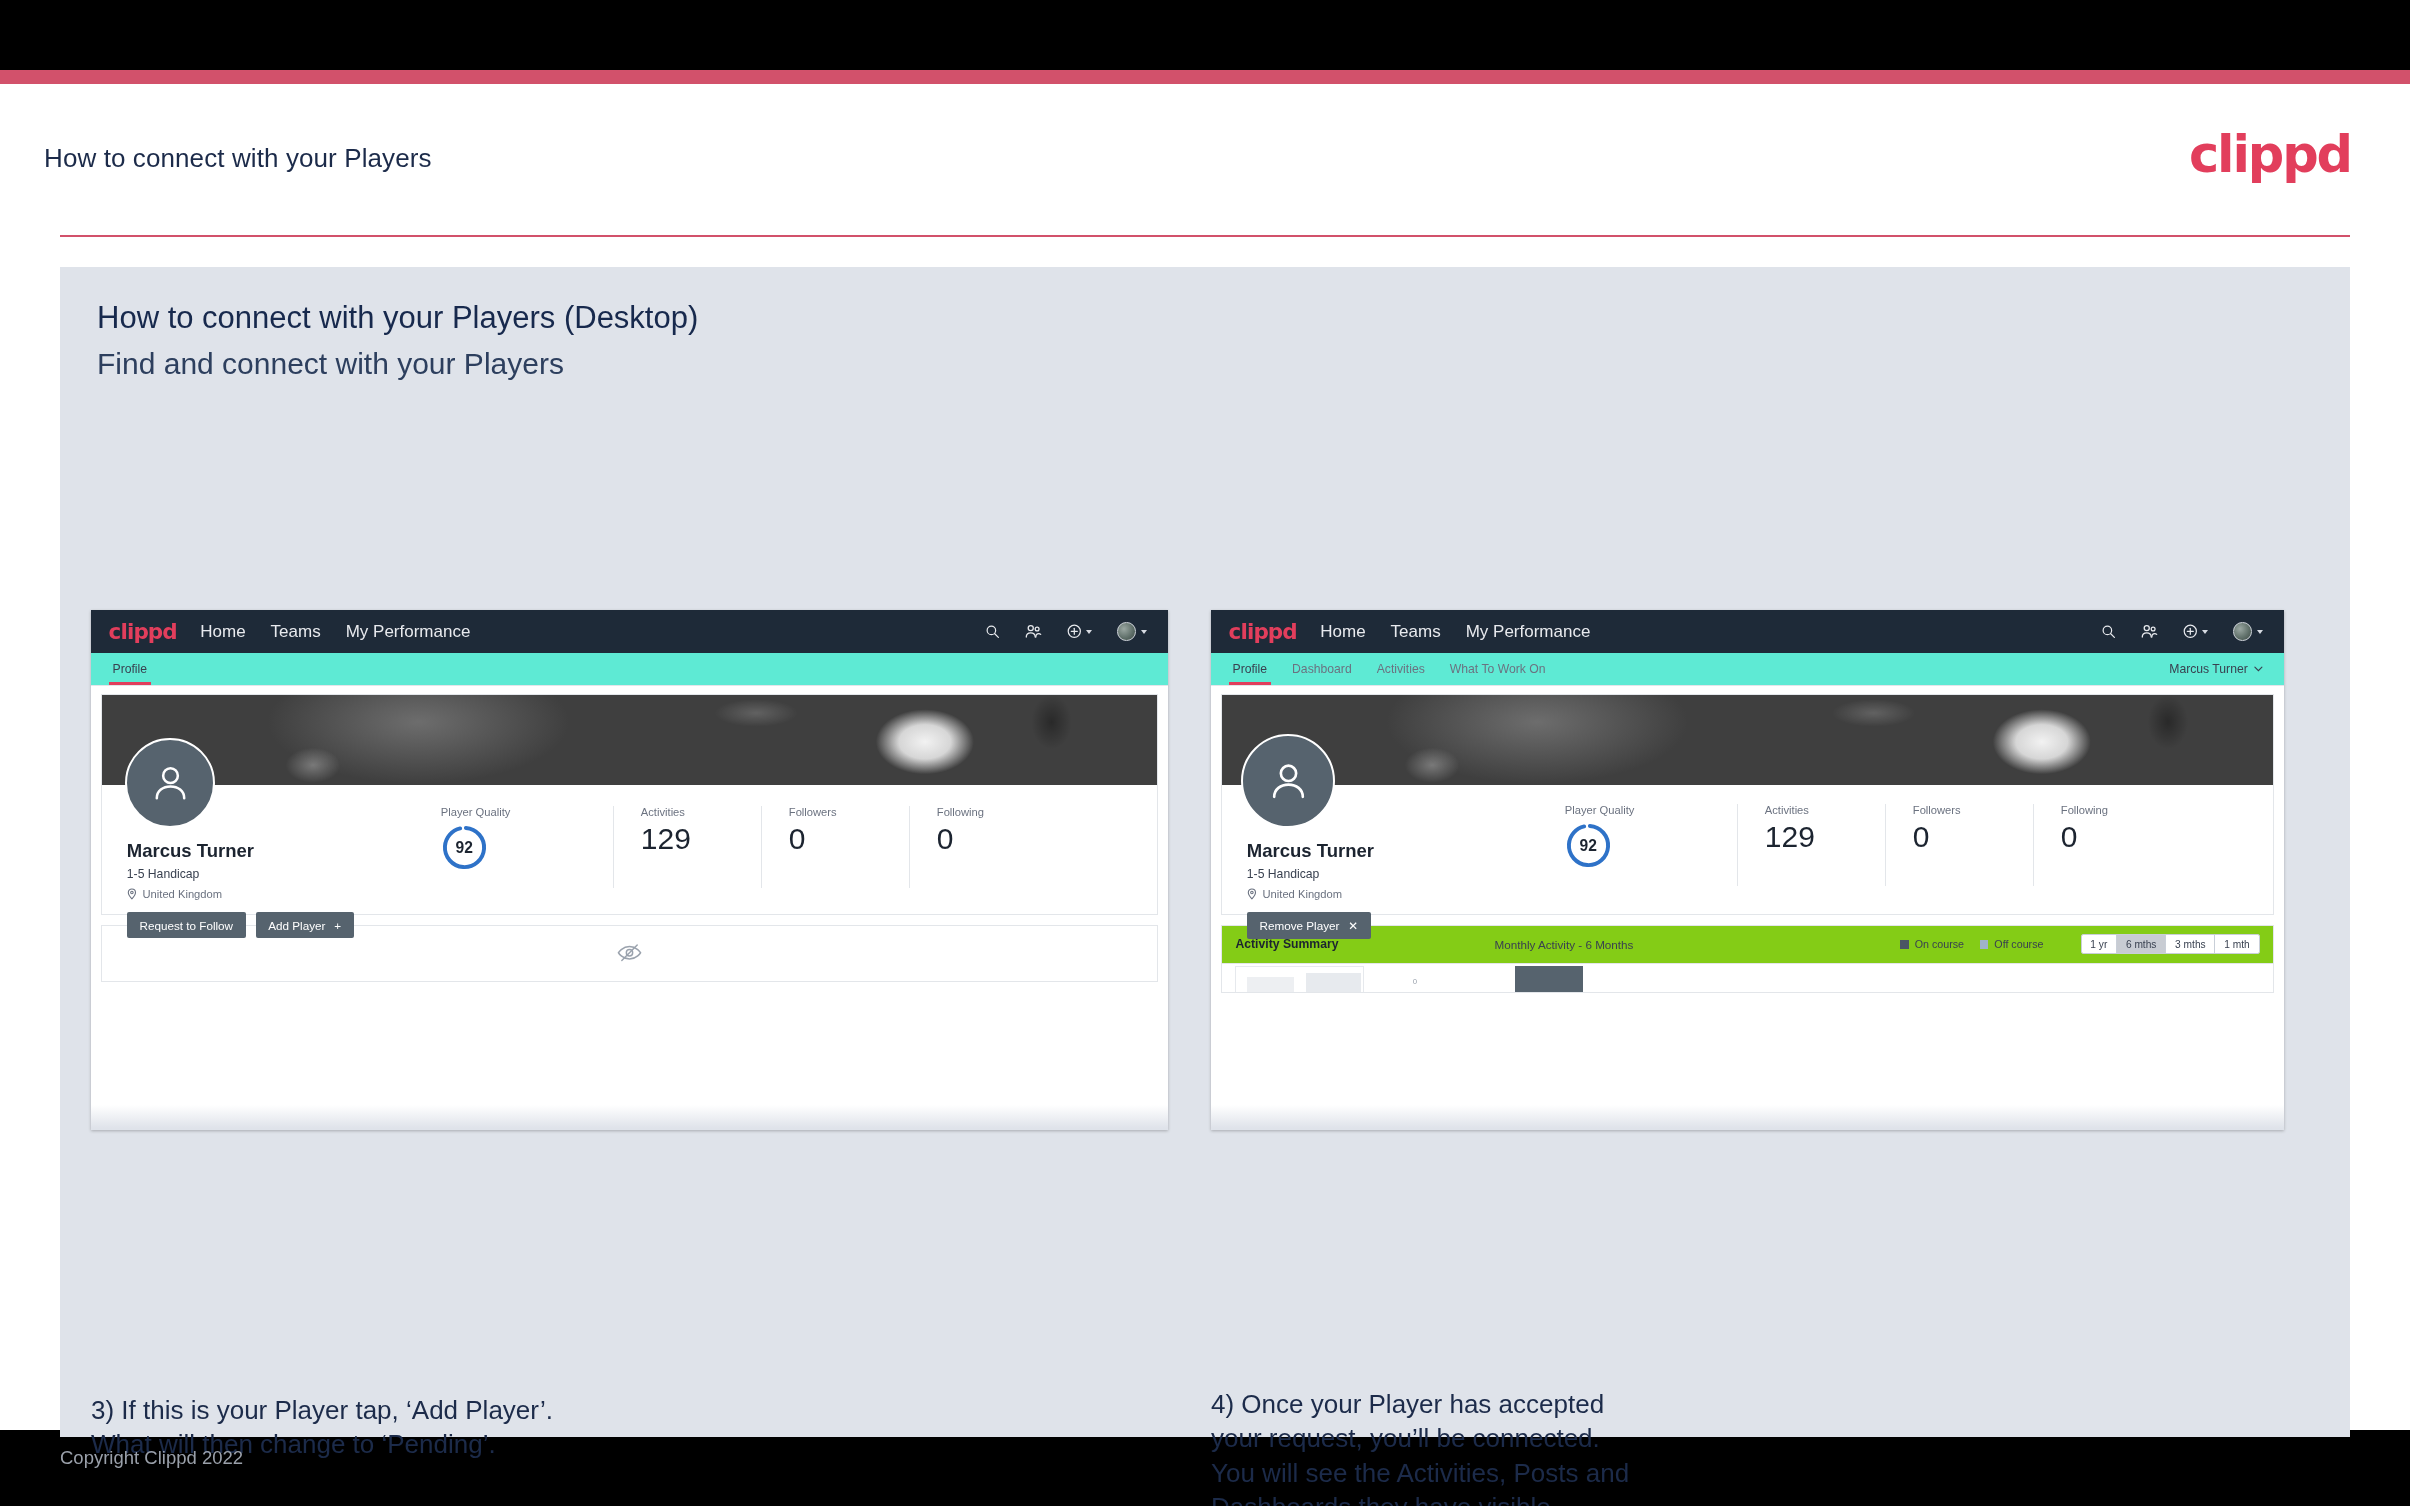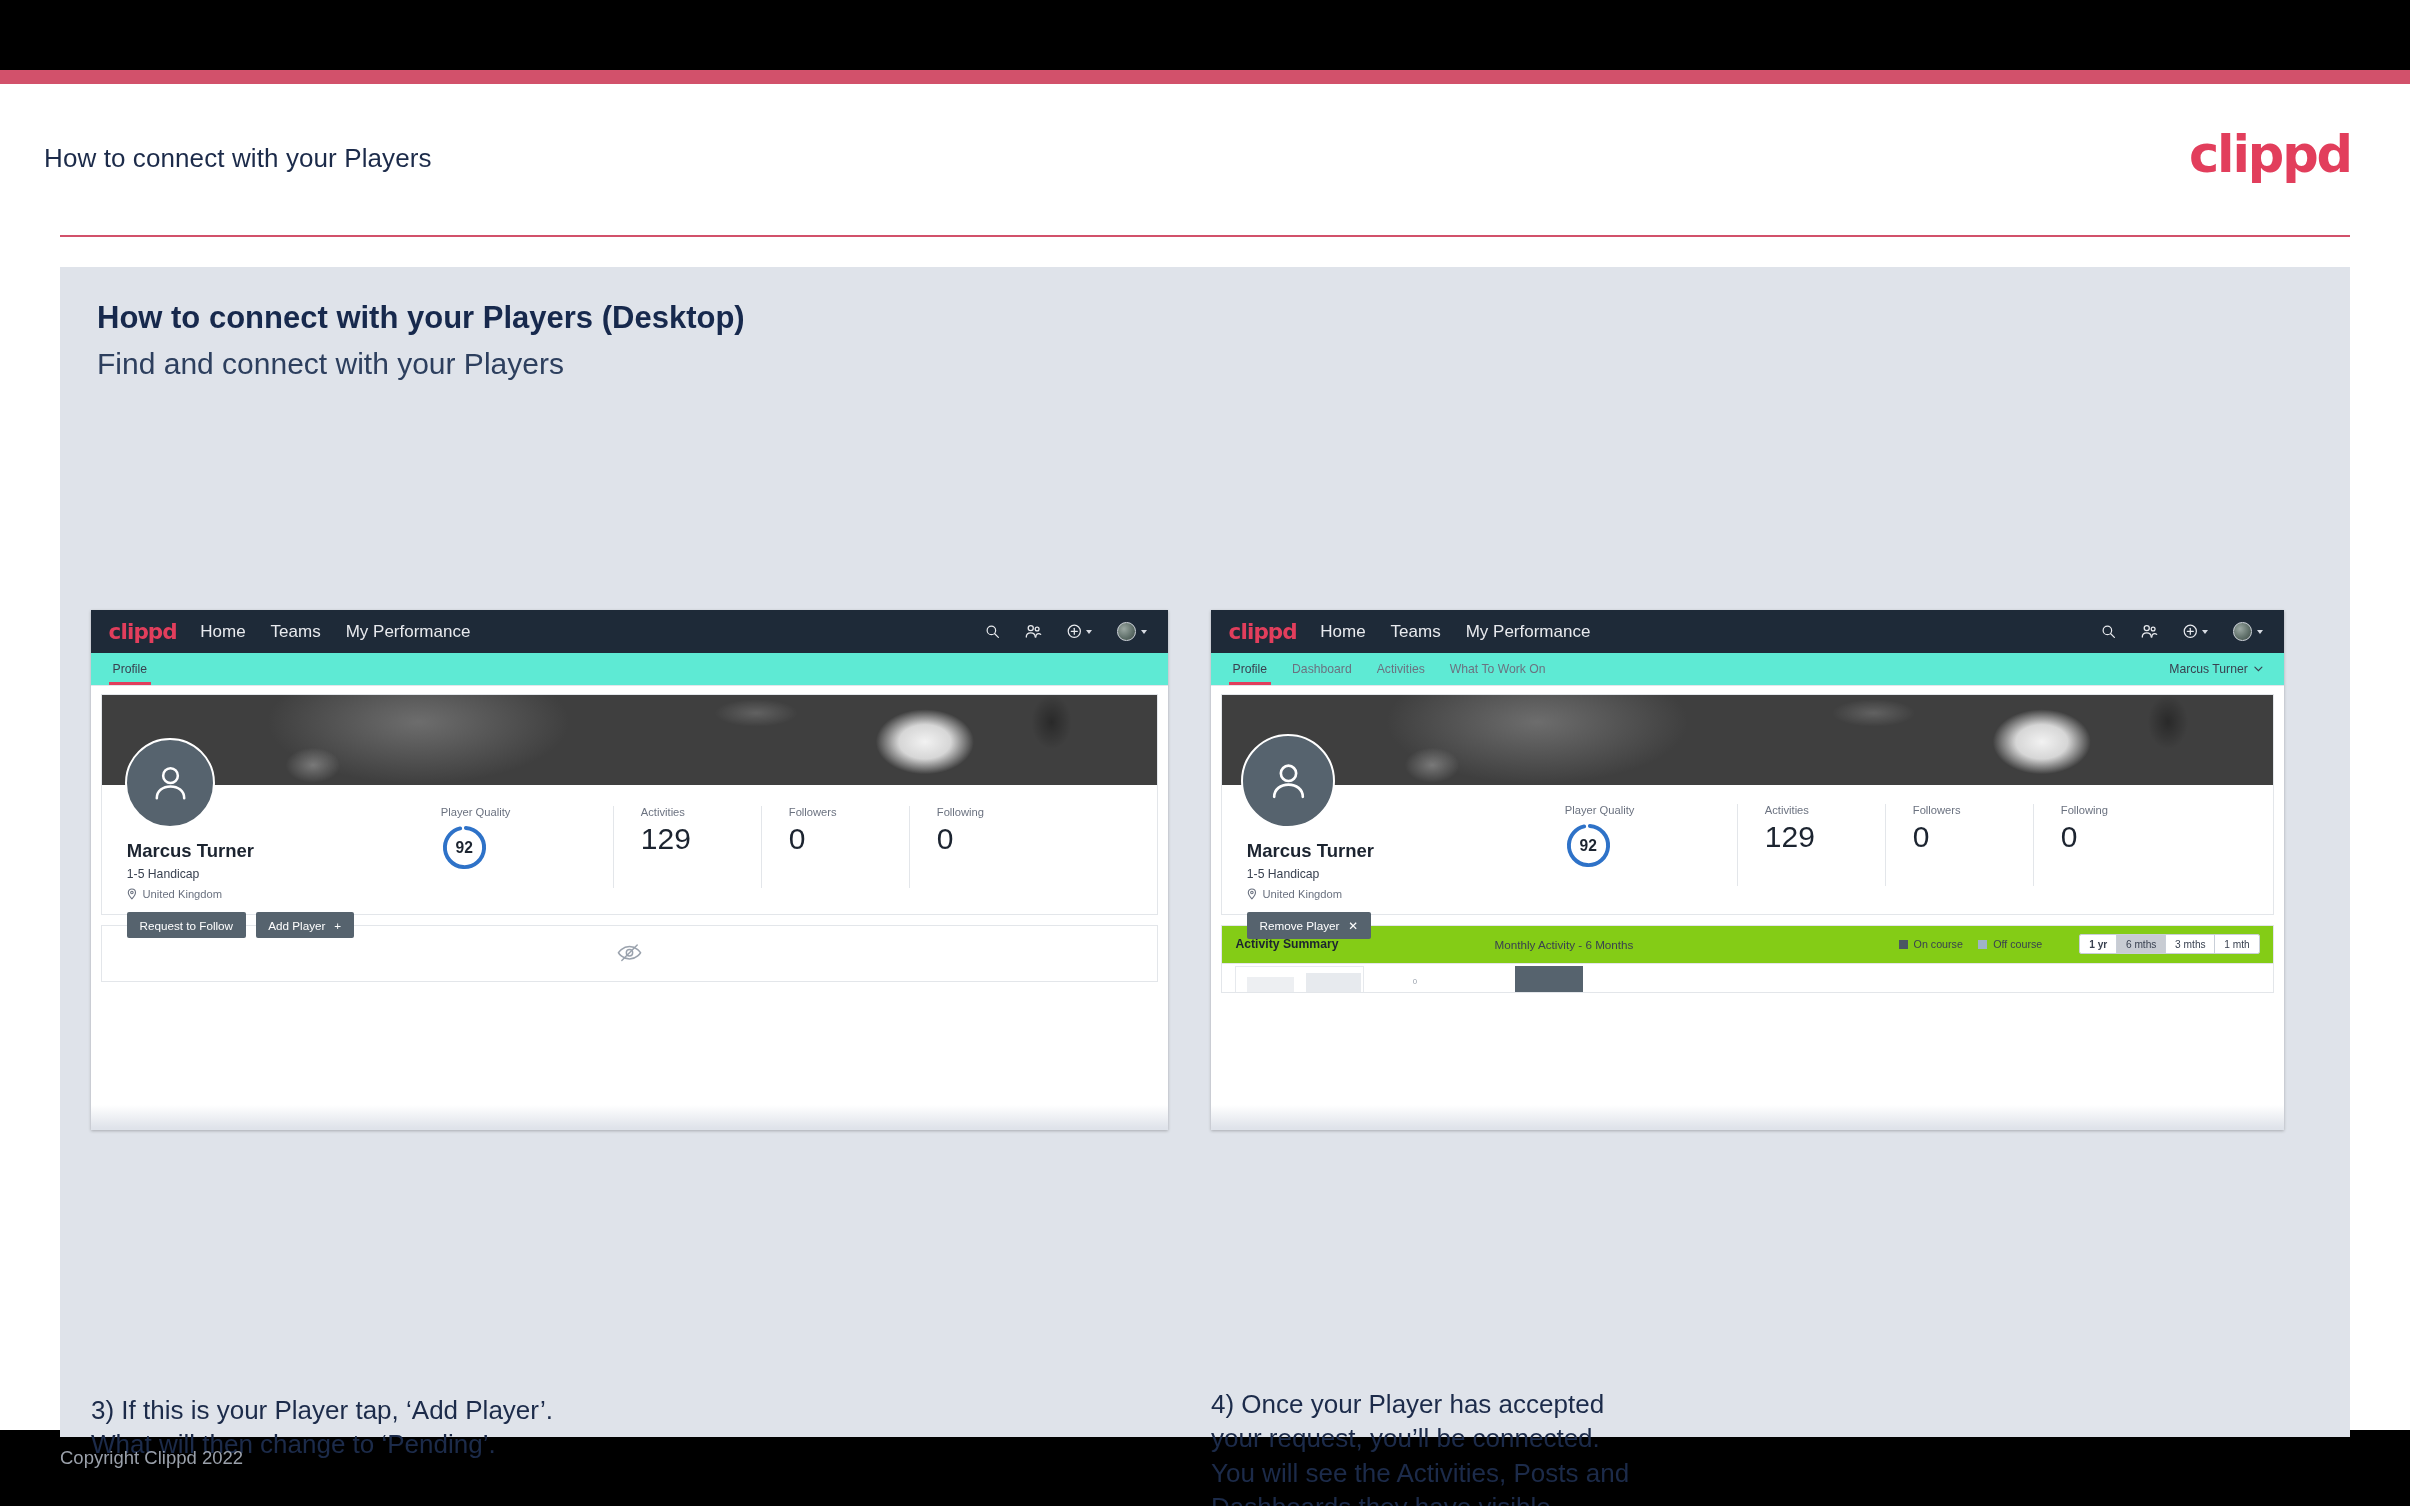--- a/index.html
+++ b/index.html
@@ -31,21 +31,21 @@
   .header-rule {
     position:absolute; left:60px; top:151px; width:2290px; height:2px; background:#d2516b;
   }
 
   
   .panel {
     position:absolute; left:60px; top:183px; width:2290px; height:1170px;
     background:#dfe3ea;
   }
 
-  .panel-title { position:absolute; left:37px; top:33px; font-size:31px; font-weight:700; color:#17294d; }
+  .panel-title { position:absolute; left:37px; top:33px; font-size:31px; font-weight:400; color:#17294d; }
   .panel-subtitle { position:absolute; left:37px; top:80px; font-size:30px; font-weight:400; color:#2d3f5e; }
 
   
   .shot {
     position:absolute; background:#fff; overflow:hidden;
     box-shadow:0 1px 2.9px rgba(0,0,0,.25);
   }
   .shot-left  { left:31px;  top:343px; width:1077px; height:520px; }
   .shot-right { left:1151px; top:343px; width:1073px; height:520px; }
 
@@ -149,21 +149,21 @@
   .act-bar {
     margin:9.8px 9.8px 0 9.8px; background:#84cc16; border:1px solid #e3e6ea;
     height:39px; display:flex; align-items:center; padding:0 13.7px;
   }
   .act-title { font-size:12.2px; font-weight:700; color:#1c2430; }
   .act-sub { font-size:11.7px; color:#394150; margin-left:156px; }
   .legend { margin-left:auto; display:flex; align-items:center; gap:15.6px; font-size:10.7px; color:#394150; }
   .legend span.sw { display:inline-block; width:8.8px; height:8.8px; margin-right:5.9px; vertical-align:-1px; }
   .seg { display:flex; margin-left:21.5px; border:1px solid #c9cfd8; border-radius:2px; overflow:hidden; }
   .seg div { font-size:10.2px; color:#394150; padding:3.9px 8.8px; border-left:1px solid #c9cfd8; background:#fff; }
-  .seg div:first-child { border-left:none;font-weight:bold; }
+  .seg div:first-child { border-left:none; }
   .seg div.on { background:#c8ccd3; }
 
   .act-chart { margin:0 9.8px; background:#fff; border:1px solid #e3e6ea; border-top:none; height:29px; position:relative; overflow:hidden; }
   .ghost-box { position:absolute; left:13.7px; top:2px; width:129px; height:39px; border:1px solid #e6e9ed; }
   .ghost-a { position:absolute; left:25px; top:13.7px; width:47px; height:25px; background:#edeff2; }
   .ghost-b { position:absolute; left:84px; top:9.8px; width:55px; height:29px; background:#e7eaee; }
   .bar-dark { position:absolute; left:293px; top:2px; width:68px; height:31px; background:#56636e; }
   .zero-lbl { position:absolute; left:191px; top:13.7px; font-size:7.8px; color:#9aa2ad; }
 
   

